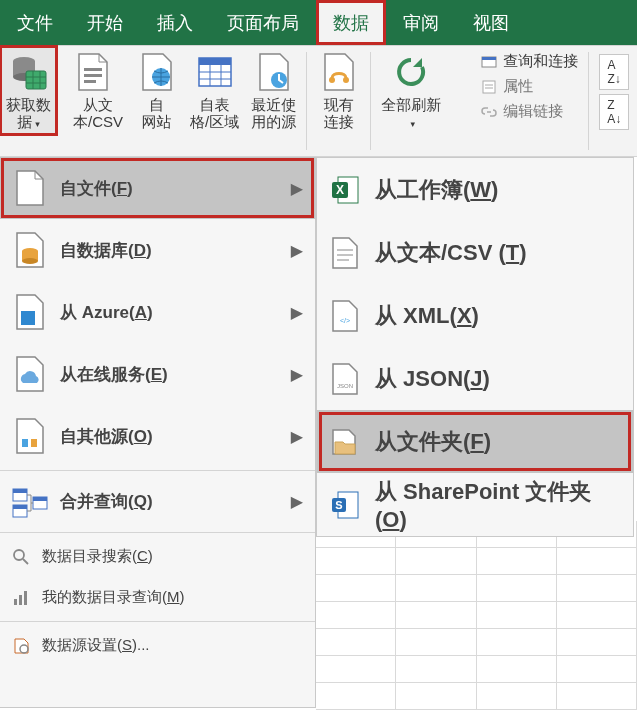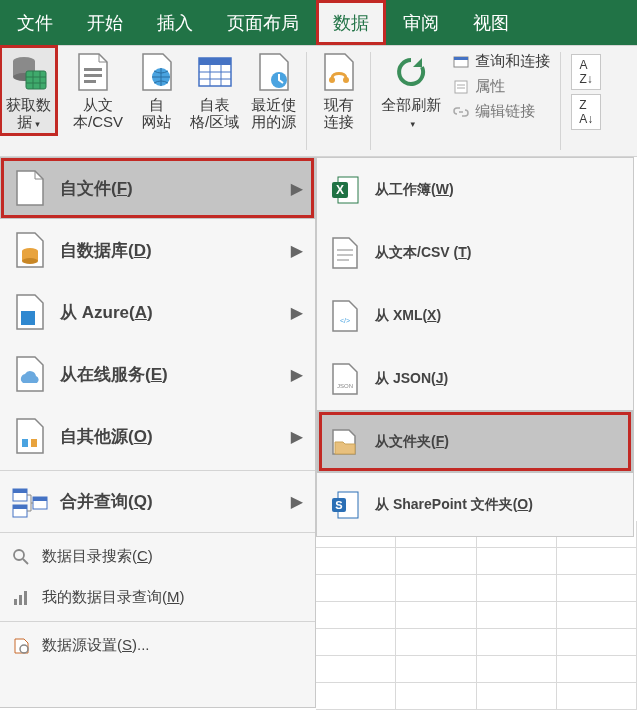--- a/index.html
+++ b/index.html
@@ -57,20 +57,21 @@
   .big-btn .lbl { font-size: 15px; text-align: center; line-height: 1.15; color:#3a3a3a; }
   .big-btn.red { outline: 3px solid #c22924; outline-offset: -2px; background: #e6e6e6; }
   .drop-carat { font-size: 9px; margin-left: 3px; color:#3a3a3a;}
   .mini-list {
     display:flex; flex-direction:column; justify-content:center; gap:6px; padding:6px 6px;
     color:#3a3a3a;
   }
   .mini {
     display:flex; align-items:center; gap:6px; font-size:15px;
     color: #777;
+    margin-left: 28px;
   }
   .mini.enabled { color: #3a3a3a; }
   .mini-icon { width:16px; height:16px; display:flex; align-items:center; justify-content:center;}
   .sort-col {
     display:flex; flex-direction:column; gap:4px; padding:8px 6px;
   }
   .sort-btn {
     width: 30px; height: 36px; background:#fff; border:1px solid #c7c7c7;
     display:flex; flex-direction:column; align-items:center; justify-content:center; font-size:12px; color:#3a3a3a;
   }
@@ -103,21 +104,21 @@
     width: 318px;
     background: #f6f6f6;
     border:1px solid #c9c9c9;
     z-index:3;
   }
   .submenu .row {
     display:flex; align-items:center; padding:6px 10px; height:63px;
   }
   .submenu .row.selected { background:#c4c4c4; outline:3px solid #c22924; outline-offset:-5px; }
   .submenu .row .m-icon { width:36px; height:36px; display:flex; align-items:center; justify-content:center; margin-right:12px;}
-  .submenu .row .m-label { font-size:14px; font-weight:600; color:#444;}
+  .submenu .row .m-label { font-size:22px; font-weight:600; color:#444;}
   u { text-decoration: underline; }
   
   .grid-bg {
     position:absolute; left:316px; right:0; top:521px; bottom:0;
     background: #fff;
   }
   .grid-bg .row { height:27px; border-bottom:1px solid #d9d9d9; display:flex; }
   .grid-bg .cell { border-right:1px solid #d9d9d9; width:90px; }
 </style>
 </head>

